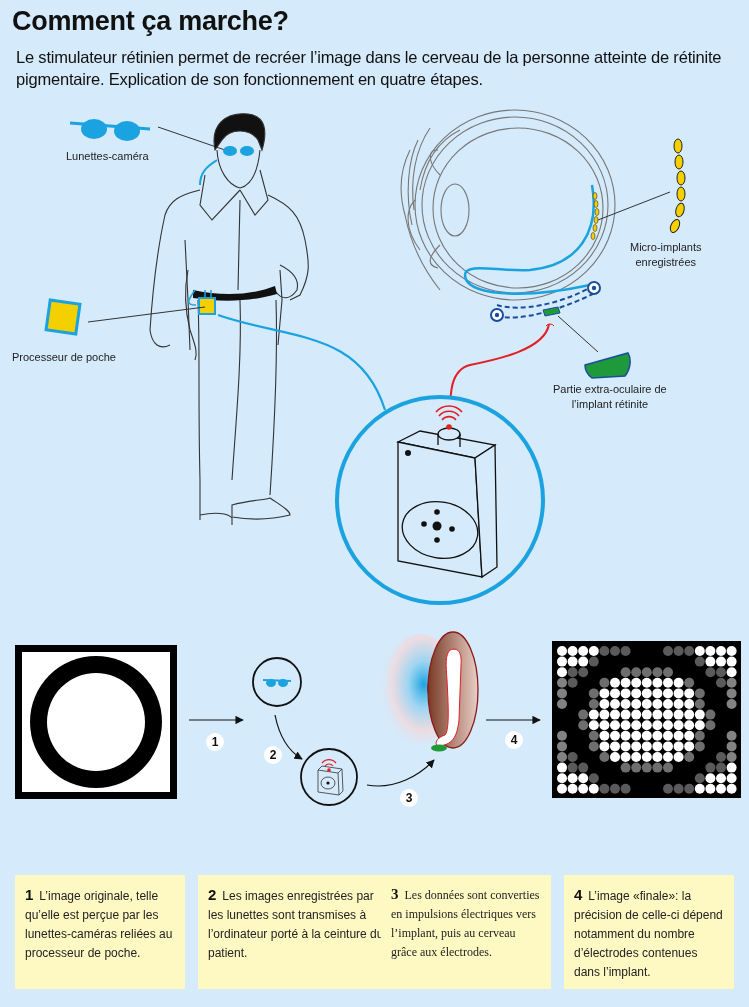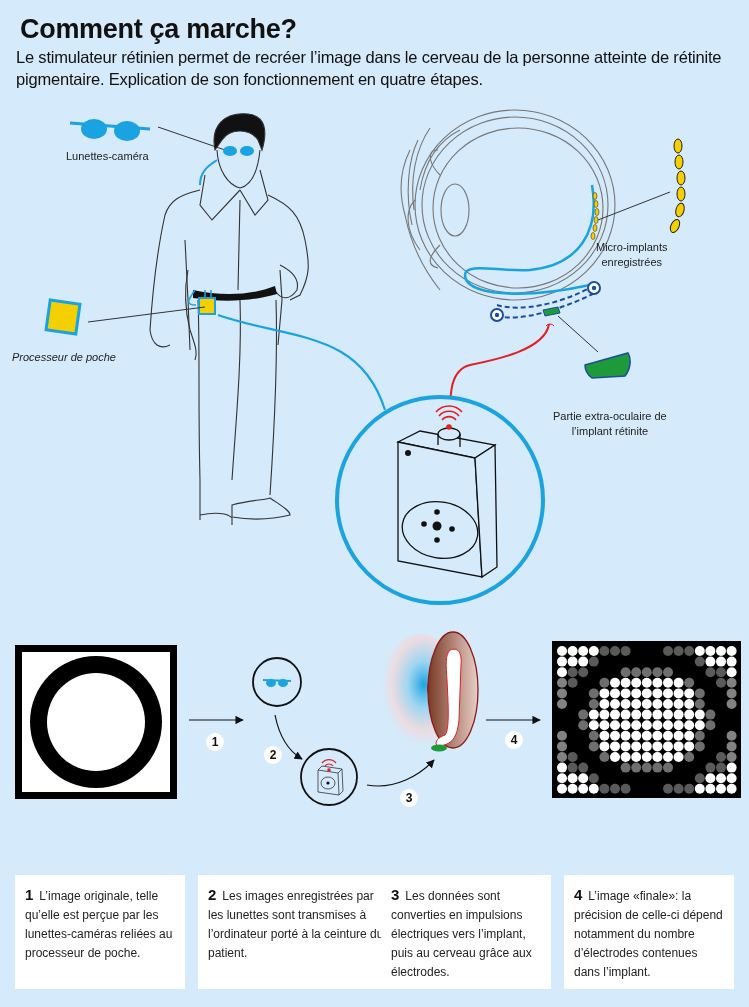--- a/index.html
+++ b/index.html
@@ -1,24 +1,24 @@
 <!DOCTYPE html>
 <html><head>
 <meta charset="utf-8">
 <style>
   html, body { margin:0; padding:0; }
   body { width:749px; height:1007px; background:#d5eafa; position:relative; overflow:hidden;
          font-family:"Liberation Sans", sans-serif; color:#111; }
-  .title { position:absolute; left:12px; top:6px; font-size:27px; font-weight:bold; letter-spacing:-0.3px; margin:8px; }
+  .title { position:absolute; left:12px; top:6px; font-size:27px; font-weight:bold; letter-spacing:-0.3px; margin:0; }
   .intro { position:absolute; left:12px; top:42px; width:730px; font-size:16.5px; line-height:22px; letter-spacing:-0.2px; margin:4px; }
   .art { position:absolute; left:0; top:0; }
   .lbl { position:absolute; font-size:11px; line-height:15px; color:#222; text-align:center; white-space:nowrap; }
   .step-badge { position:absolute; width:18px; height:18px; border-radius:50%; background:#fff; font-size:12px;
                 font-weight:bold; text-align:center; line-height:18px; color:#111; }
-  .card { position:absolute; top:875px; height:114px; background:#ffffff; box-sizing:border-box; padding:10px 10px 0 10px;
+  .card { position:absolute; top:875px; height:114px; background:#fef9c3; box-sizing:border-box; padding:10px 10px 0 10px;
           font-size:12px; line-height:19px; color:#222; }
   .card .num { font-weight:bold; font-size:15px; margin-right:6px; color:#111; }
 </style>
 </head>
 <body>
 
 <h1 class="title">Comment ça marche?</h1>
 <p class="intro">Le stimulateur rétinien permet de recréer l’image dans le cerveau de la personne atteinte de rétinite pigmentaire. Explication de son fonctionnement en quatre étapes.</p>
 
 <svg class="art" width="749" height="1007" viewBox="0 0 749 1007">
@@ -372,39 +372,39 @@
         <circle cx="689.2" cy="788.8" r="5" fill="rgb(90,90,90)"></circle>
         <circle cx="699.8" cy="788.8" r="5" fill="rgb(255,255,255)"></circle>
         <circle cx="710.4" cy="788.8" r="5" fill="rgb(255,255,255)"></circle>
         <circle cx="721" cy="788.8" r="5" fill="rgb(255,255,255)"></circle>
         <circle cx="731.6" cy="788.8" r="5" fill="rgb(255,255,255)"></circle>
       </g>
   </g>
 </svg>
 
 <div class="lbl" style="left:66px; top:149px;text-align:right;">Lunettes-caméra</div>
-<div class="lbl" style="left:12px; top:350px;font-style:italic;">Processeur de poche</div>
-<div class="lbl" style="left:596px; top:240px;">
+<div class="lbl" style="left:12px; top:350px;">Processeur de poche</div>
+<div class="lbl" style="left:630px; top:240px;">
   <div>Micro-implants</div>
   <div>enregistrées</div>
 </div>
-<div class="lbl" style="left:553px; top:409px;">
+<div class="lbl" style="left:553px; top:382px;">
   <div>Partie extra-oculaire de</div>
   <div>l’implant rétinite</div>
 </div>
 
 <div class="step-badge" style="left:206px; top:733px;">1</div>
 <div class="step-badge" style="left:264px; top:746px;">2</div>
 <div class="step-badge" style="left:400px; top:789px;">3</div>
 <div class="step-badge" style="left:505px; top:731px;">4</div>
 
 <div class="card" style="left:15px; width:170px;">
   <span class="num">1</span><span>L’image originale, telle qu’elle est perçue par les lunettes-caméras reliées au processeur de poche.</span>
 </div>
 <div class="card" style="left:198px; width:204px;">
   <span class="num">2</span><span>Les images enregistrées par les lunettes sont transmises à l’ordinateur porté à la ceinture du patient.</span>
 </div>
-<div class="card" style="left:381px; width:170px;">
+<div class="card" style="left:381px; width:170px;font-family:Liberation Serif, serif;">
   <span class="num">3</span><span>Les données sont converties en impulsions électriques vers l’implant, puis au cerveau grâce aux électrodes.</span>
 </div>
 <div class="card" style="left:564px; width:170px;">
   <span class="num">4</span><span>L’image «finale»: la précision de celle-ci dépend notamment du nombre d’électrodes contenues dans l’implant.</span>
 </div>
 
 </body></html>

